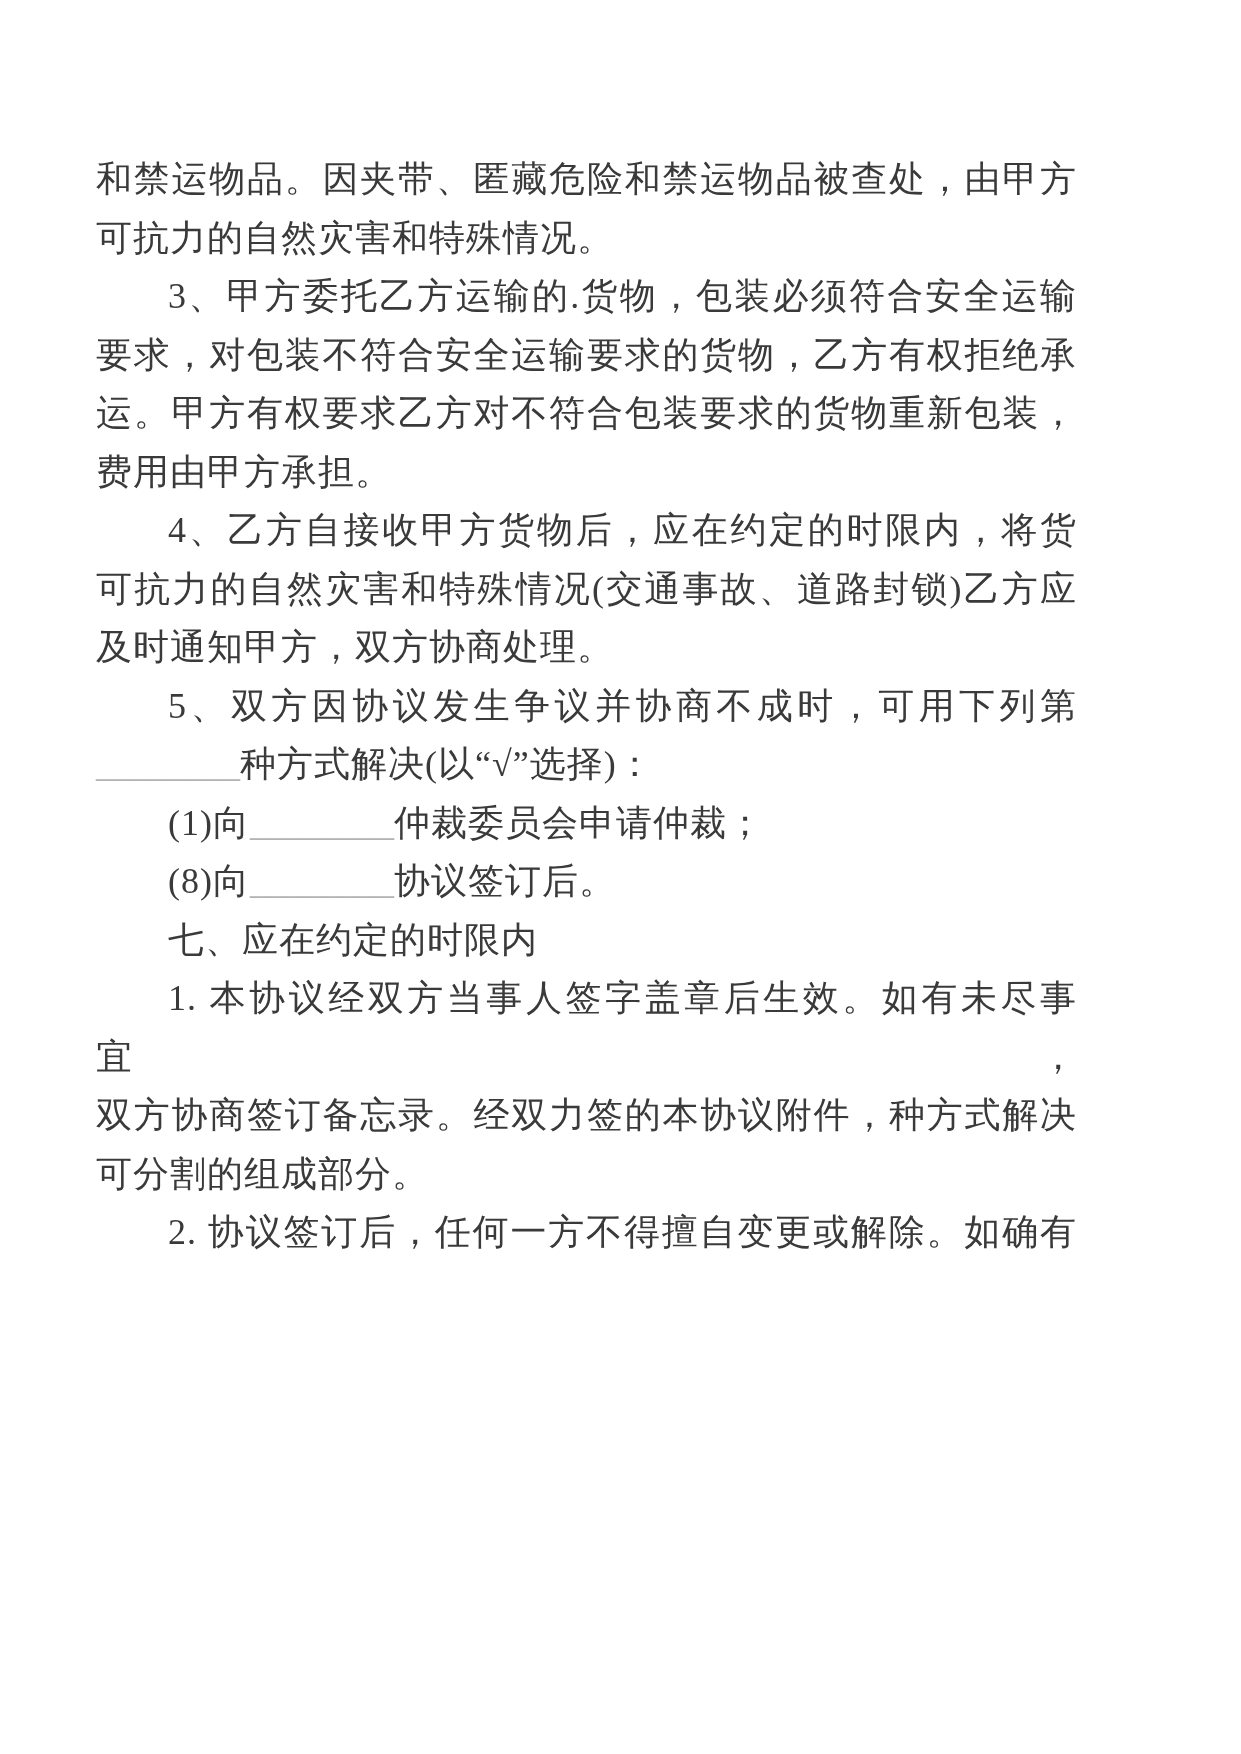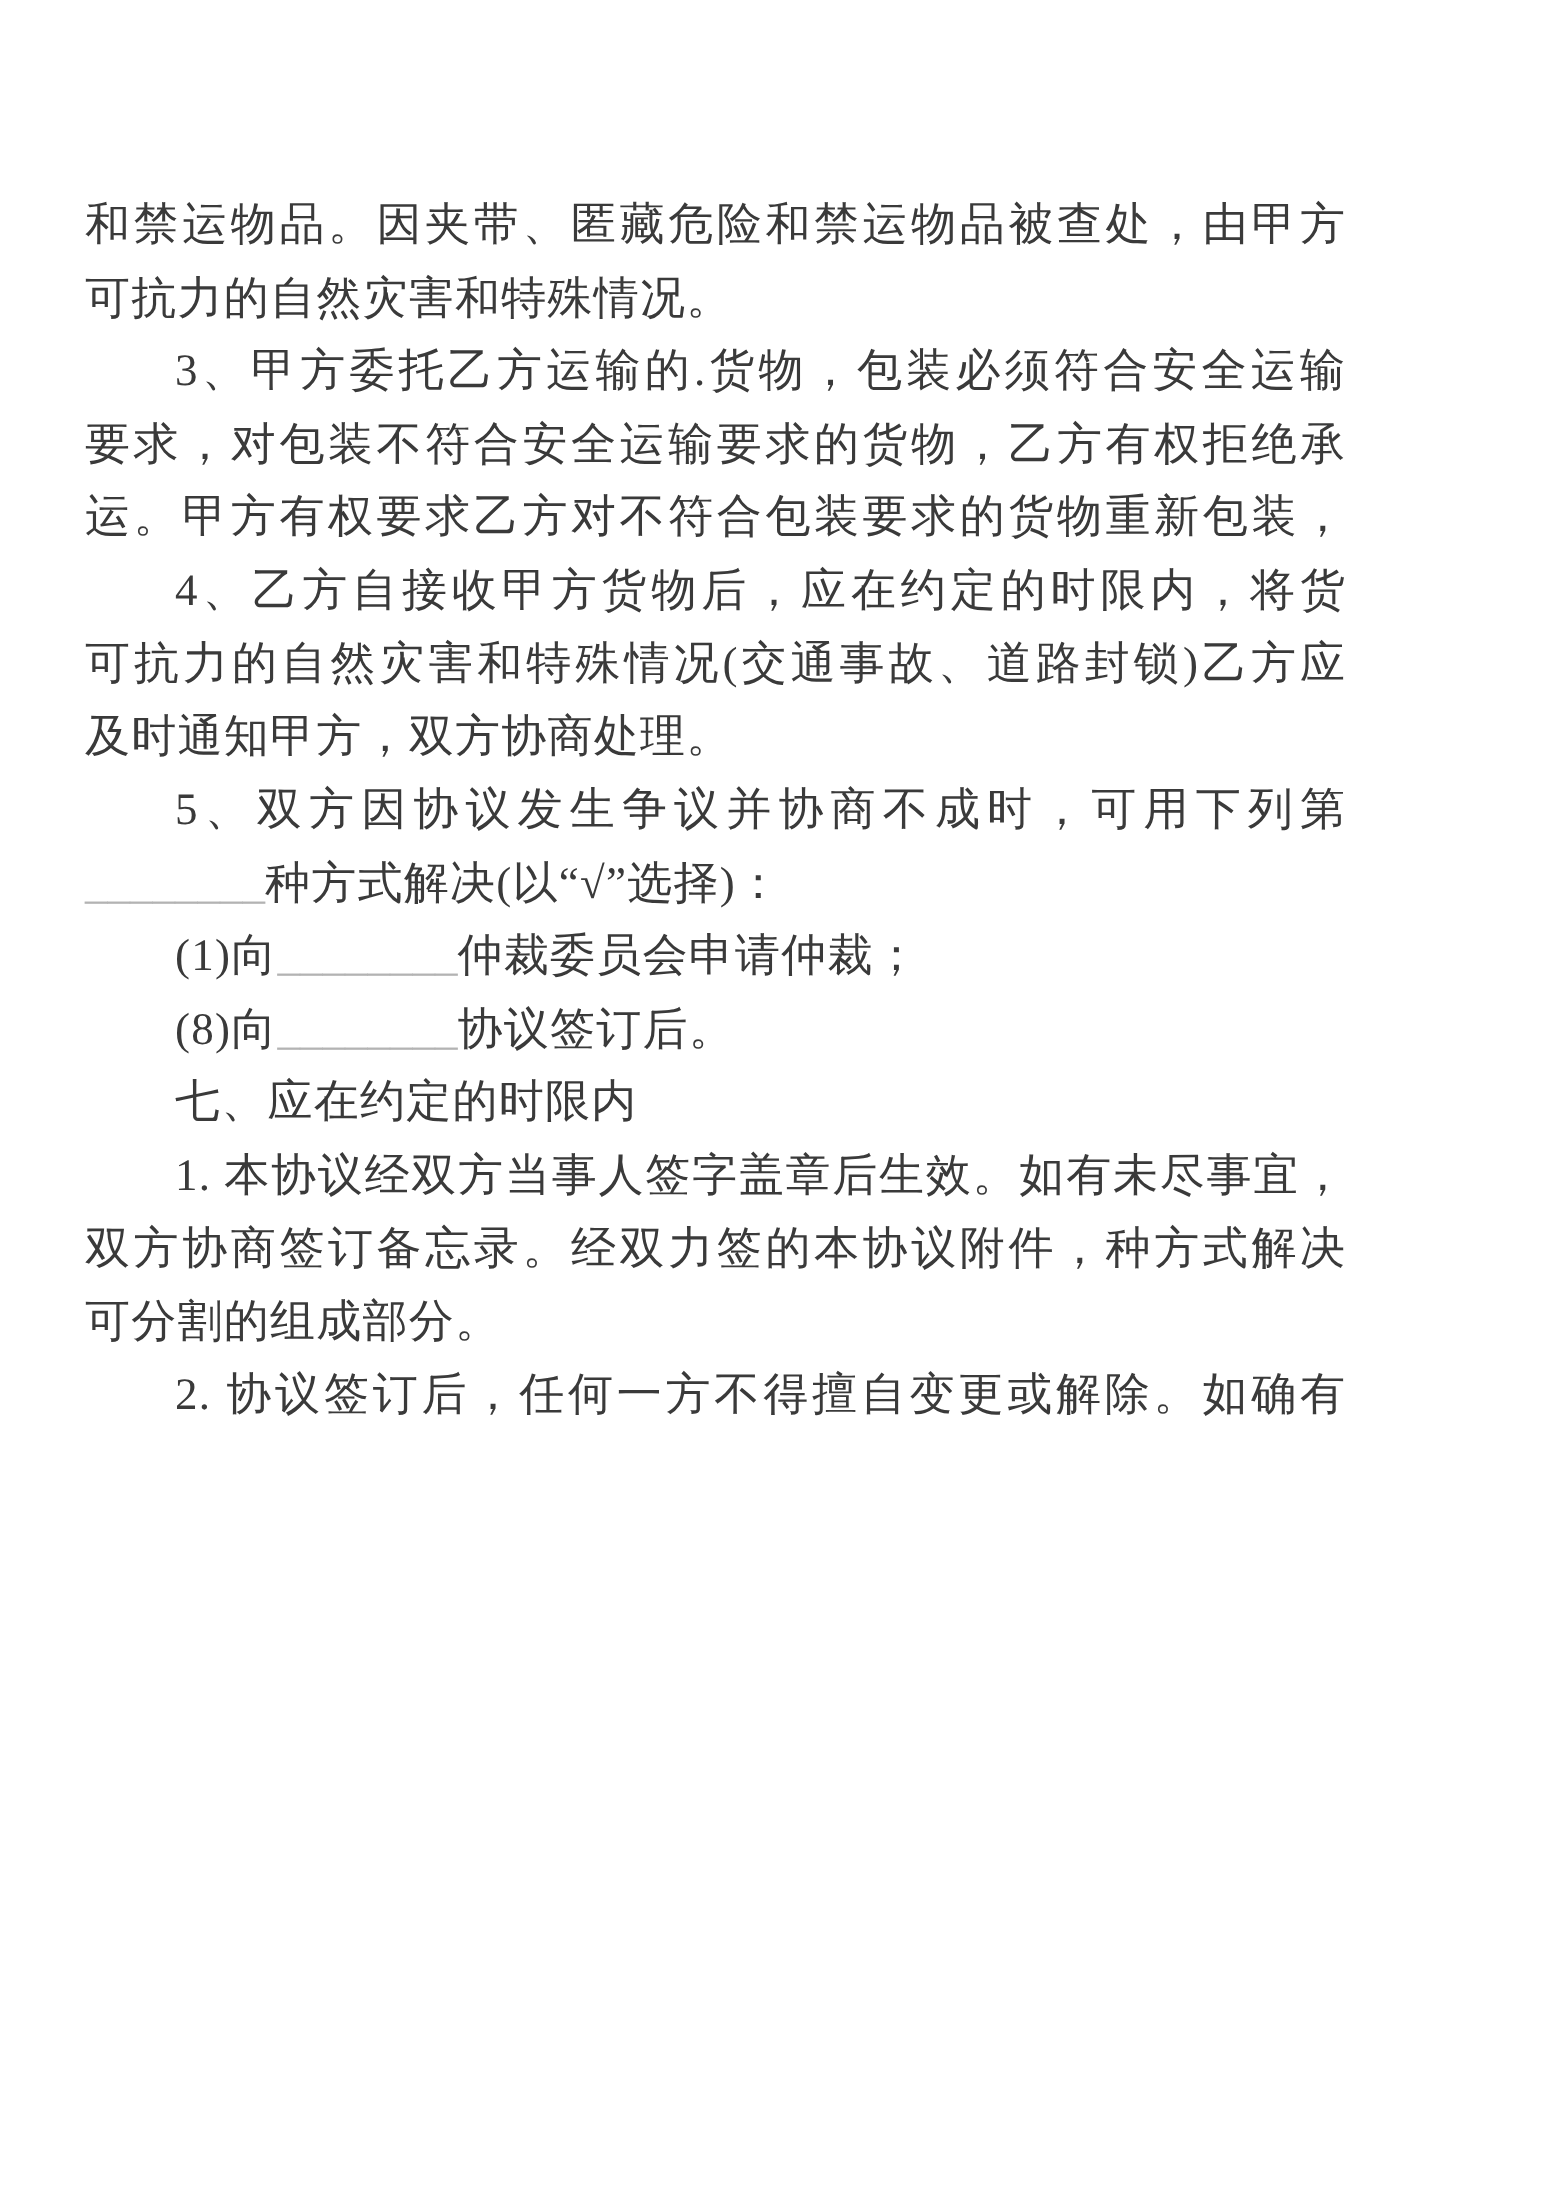--- a/index.html
+++ b/index.html
@@ -6,21 +6,21 @@
     margin: 0;
     padding: 0;
     background: #ffffff;
   }
   .page {
     position: relative;
     width: 1241px;
     height: 1754px;
     box-sizing: border-box;
     background: #ffffff;
-    padding: 150px 164px 0 68px;
+    padding: 150px 164px 0 96px;
     font-family: "Liberation Serif", serif;
     font-size: 36px;
     color: #3a3a3a;
     overflow: hidden;
   }
   .line {
     line-height: 58.5px;
     min-height: 58.5px;
     text-align: left;
     white-space: normal;
@@ -40,20 +40,21 @@
 </style>
 </head>
 <body>
 
 <div class="page" style="background: rgb(255, 255, 255); color: rgb(58, 58, 58);">
     <div class="line justify"><span>和禁运物品。因夹带、匿藏危险和禁运物品被查处，由甲方</span></div>
     <div class="line"><span>可抗力的自然灾害和特殊情况。</span></div>
     <div class="line indent justify"><span>3、甲方委托乙方运输的.货物，包装必须符合安全运输</span></div>
     <div class="line justify"><span>要求，对包装不符合安全运输要求的货物，乙方有权拒绝承</span></div>
     <div class="line justify"><span>运。甲方有权要求乙方对不符合包装要求的货物重新包装，</span></div>
+    <div class="line"><span>费用由甲方承担。</span></div>
     <div class="line indent justify"><span>4、乙方自接收甲方货物后，应在约定的时限内，将货</span></div>
     <div class="line justify"><span>可抗力的自然灾害和特殊情况(交通事故、道路封锁)乙方应</span></div>
     <div class="line"><span>及时通知甲方，双方协商处理。</span></div>
     <div class="line indent justify"><span>5、双方因协议发生争议并协商不成时，可用下列第</span></div>
     <div class="line"><span class="blank" style="color: rgb(179, 179, 179);">________</span><span>种方式解决(以“√”选择)：</span></div>
     <div class="line indent"><span>(1)向</span><span class="blank" style="color: rgb(179, 179, 179);">________</span><span>仲裁委员会申请仲裁；</span></div>
     <div class="line indent"><span>(8)向</span><span class="blank" style="color: rgb(179, 179, 179);">________</span><span>协议签订后。</span></div>
     <div class="line indent"><span>七、应在约定的时限内</span></div>
     <div class="line indent justify"><span>1. 本协议经双方当事人签字盖章后生效。如有未尽事宜，</span></div>
     <div class="line justify"><span>双方协商签订备忘录。经双力签的本协议附件，种方式解决</span></div>

